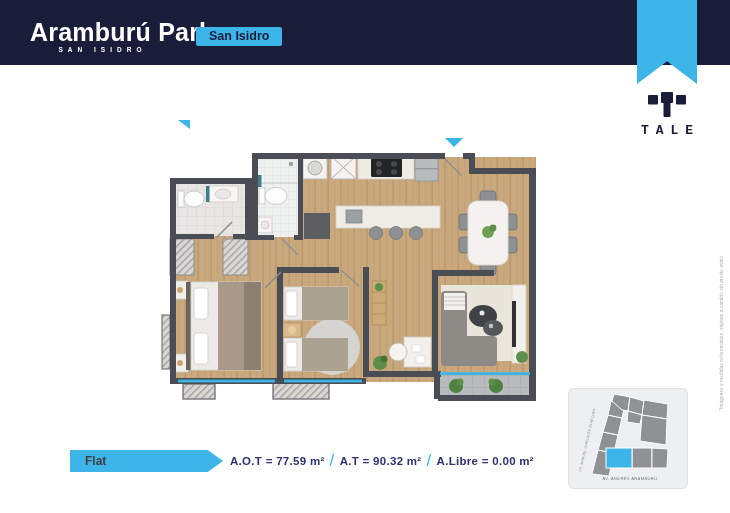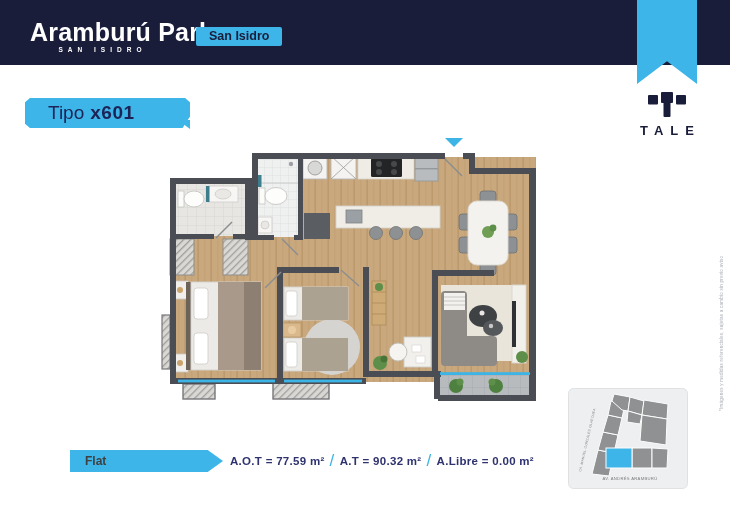--- a/index.html
+++ b/index.html
@@ -9,21 +9,21 @@
   .band{position:absolute;left:0;top:0;width:730px;height:65px;background:#1a1d3a;}
   .title{position:absolute;left:30px;top:18px;width:150px;color:#ffffff;font-size:25px;
          font-weight:700;letter-spacing:.2px;white-space:nowrap;}
   .subtitle{position:absolute;left:30px;top:46px;width:145px;text-align:center;color:#ffffff;
          font-size:6.5px;font-weight:700;letter-spacing:5px;}
   .badge{position:absolute;left:196px;top:27px;height:19px;line-height:19px;padding:0 13px;
          background:#3db5e8;color:#1a1d3a;font-size:12.5px;font-weight:700;border-radius:2px;}
   .ribbon{position:absolute;left:637px;top:0;width:60px;height:84px;background:#3db5e8;
          clip-path:polygon(0 0,100% 0,100% 100%,50% 73%,0 100%);}
   
-  .logo{position:absolute;left:632px;top:92px;width:70px;text-align:center;}
+  .logo{position:absolute;left:632px;top:92px;width:70px;text-align:center;font-family:Liberation Mono, monospace;}
   .logo svg{display:block;margin:0 auto;}
   .logo-text{margin-top:5px;color:#1a1d3a;font-size:13px;font-weight:700;letter-spacing:7px;
          transform:translateX(3.5px);}
   
   .tipo{position:absolute;left:25px;top:98px;width:165px;height:30px;background:#3db5e8;
         color:#1d2357;font-size:19px;line-height:30px;padding-left:23px;box-sizing:border-box;
         clip-path:polygon(3% 0,97% 0,100% 14%,100% 62%,95.5% 100%,3% 100%,0 86%,0 14%);}
   .tipo .light{font-weight:500;margin-right:6px;}
   .tipo .bold{font-weight:800;letter-spacing:.5px;}
   .tipo-fold{position:absolute;left:178px;top:120px;width:12px;height:9px;background:#3db5e8;
@@ -58,23 +58,20 @@
   <div class="logo">
     <svg width="40" height="26" viewBox="0 0 40 26">
       <rect x="1" y="3" width="10" height="9.5" rx="1" fill="#1a1d3a"></rect>
       <rect x="29" y="3" width="10" height="9.5" rx="1" fill="#1a1d3a"></rect>
       <rect x="14" y="0" width="12" height="11" rx="1" fill="#1a1d3a"></rect>
       <rect x="16.5" y="10" width="7" height="15" rx="1" fill="#1a1d3a"></rect>
     </svg>
     <div class="logo-text">TALE</div>
   </div>
 
-  <div class="tipo">
-    <span class="light">Tipo</span><span class="bold">x601</span>
-  </div>
   <div class="tipo-fold"></div>
 
   <svg class="plan" width="410" height="272" viewBox="0 0 410 272">
     <defs>
       <pattern id="wood" width="13" height="40" patternUnits="userSpaceOnUse">
         <rect width="13" height="40" fill="#c9a87d"></rect>
         <rect x="11.4" width="1.6" height="40" fill="#bc9a6e"></rect>
         <rect x="5.4" width="0.9" height="40" fill="#c2a074"></rect>
       </pattern>
       <pattern id="hatch" width="5" height="5" patternUnits="userSpaceOnUse" patternTransform="rotate(45)">

